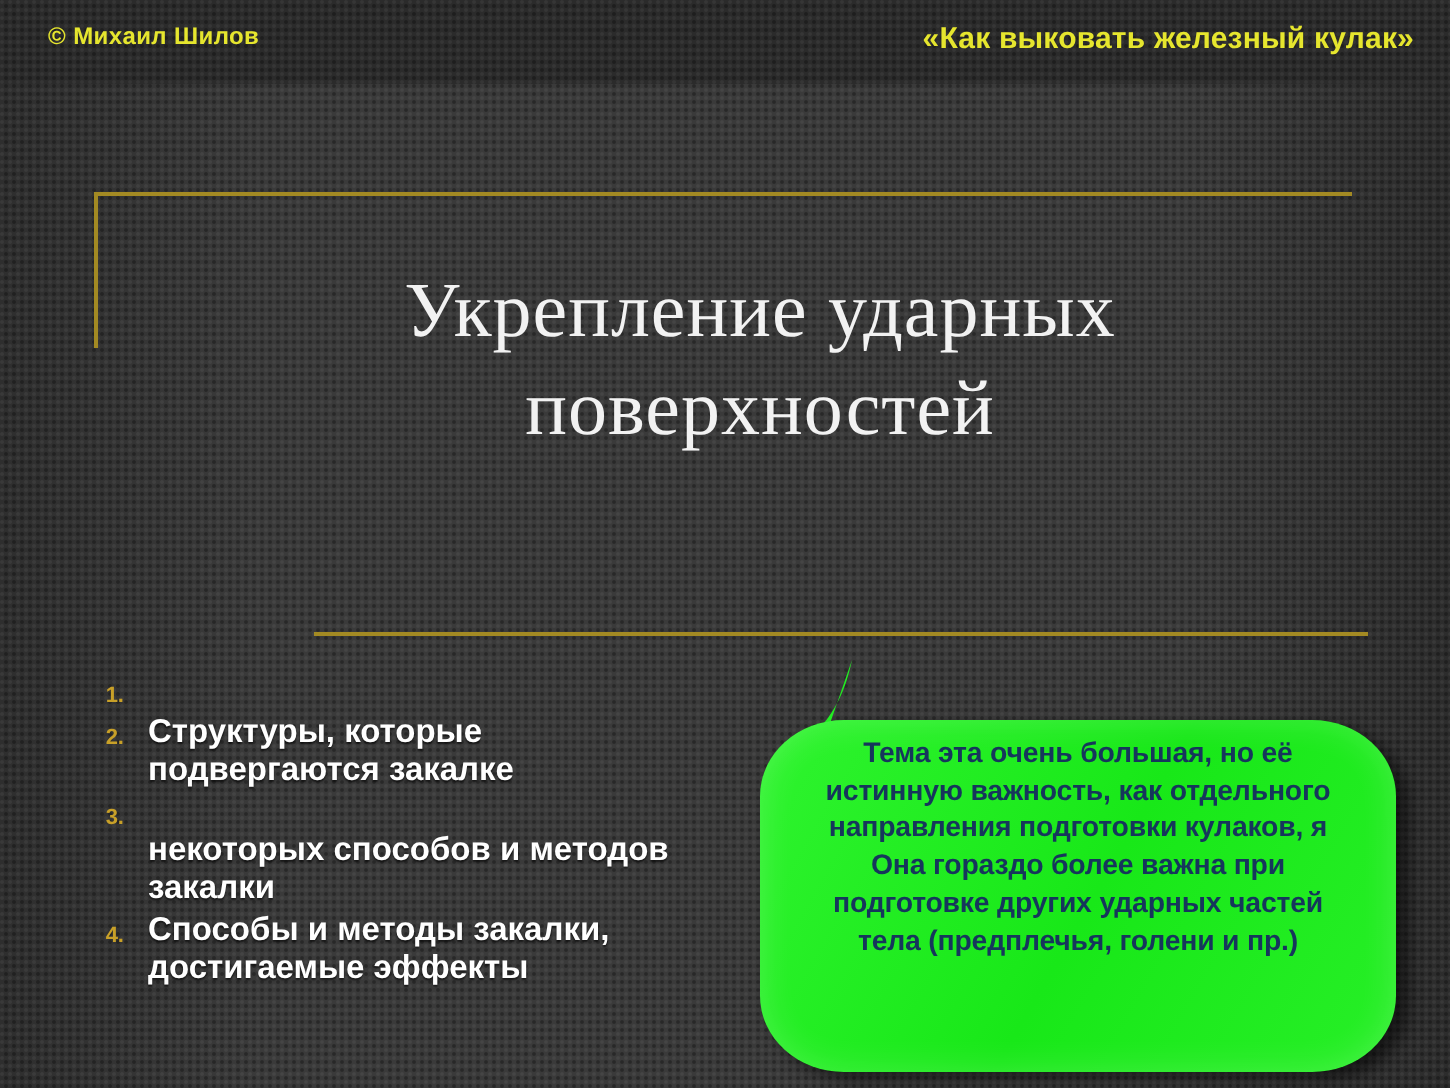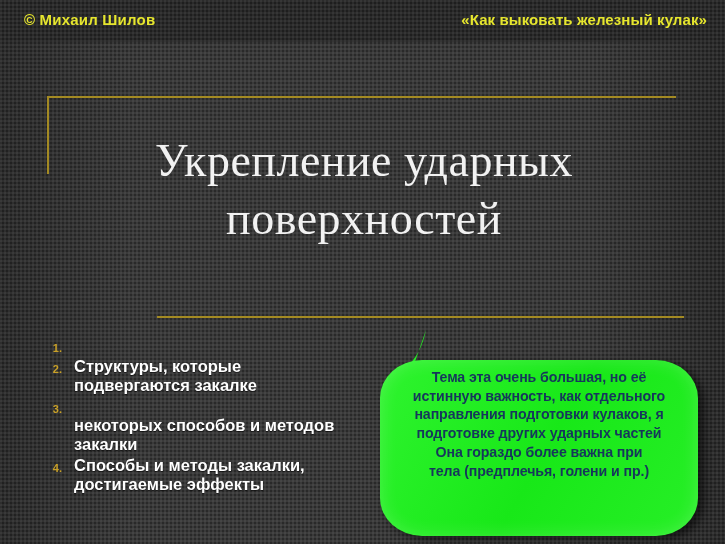--- a/index.html
+++ b/index.html
@@ -29,21 +29,21 @@
     width: 725px; height: 42px;
     background-color: #2b2b2b;
     background-image:
       radial-gradient(circle at 1px 1px, rgba(255,255,255,0.05) 0.7px, transparent 1.2px),
       radial-gradient(circle at 3px 3px, rgba(0,0,0,0.30) 0.7px, transparent 1.2px);
     background-size: 4px 4px, 4px 4px;
   }
   #header-left {
     position: absolute;
     left: 24px; top: 11px;
-    font-size: 15px;
+    font-size: 12px;
     font-weight: bold;
     color: #e6e62e;
     letter-spacing: 0.2px;
     white-space: nowrap;
   }
   #header-right {
     position: absolute;
     right: 18px; top: 11px;
     font-size: 15px;
     font-weight: bold;
@@ -59,25 +59,25 @@
     left: 47px; top: 96px;
     width: 627px; height: 76px;
     border-top: 2px solid #a38a23;
     border-left: 2px solid #a38a23;
     pointer-events: none;
   }
 
   
   #title-block {
     position: absolute;
-    left: 44px; top: 132px;
+    left: 60px; top: 132px;
     width: 640px;
     text-align: center;
     font-family: "Liberation Serif", "DejaVu Serif", serif;
-    font-size: 46px;
+    font-size: 39px;
     line-height: 1.25;
     color: #f2f2f2;
     letter-spacing: 0.5px;
   }
   .title-line { display: block; white-space: nowrap; }
 
   
   #divider {
     position: absolute;
     left: 157px; top: 316px;
@@ -211,19 +211,19 @@
   <div id="speech-bubble-wrap">
     <div id="bubble-shadow"></div>
     <svg id="bubble-tail" viewBox="0 0 70 56">
       <path d="M34 2 C 31 16, 26 30, 10 44 C 28 42, 44 38, 60 34 L 60 54 L 16 54 Z" fill="#22ee22"></path>
     </svg>
     <div id="bubble-body"></div>
     <div id="bubble-text">
       <span class="bubble-line">Тема эта очень большая, но её</span>
       <span class="bubble-line">истинную важность, как отдельного</span>
       <span class="bubble-line">направления подготовки кулаков, я</span>
+      <span class="bubble-line">Она гораздо более важна при</span>
       <span class="bubble-line">подготовке других ударных частей</span>
-      <span class="bubble-line">Она гораздо более важна при</span>
       <span class="bubble-line">тела (предплечья, голени и пр.)</span>
     </div>
   </div>
 
 </div>
 
 </body></html>

